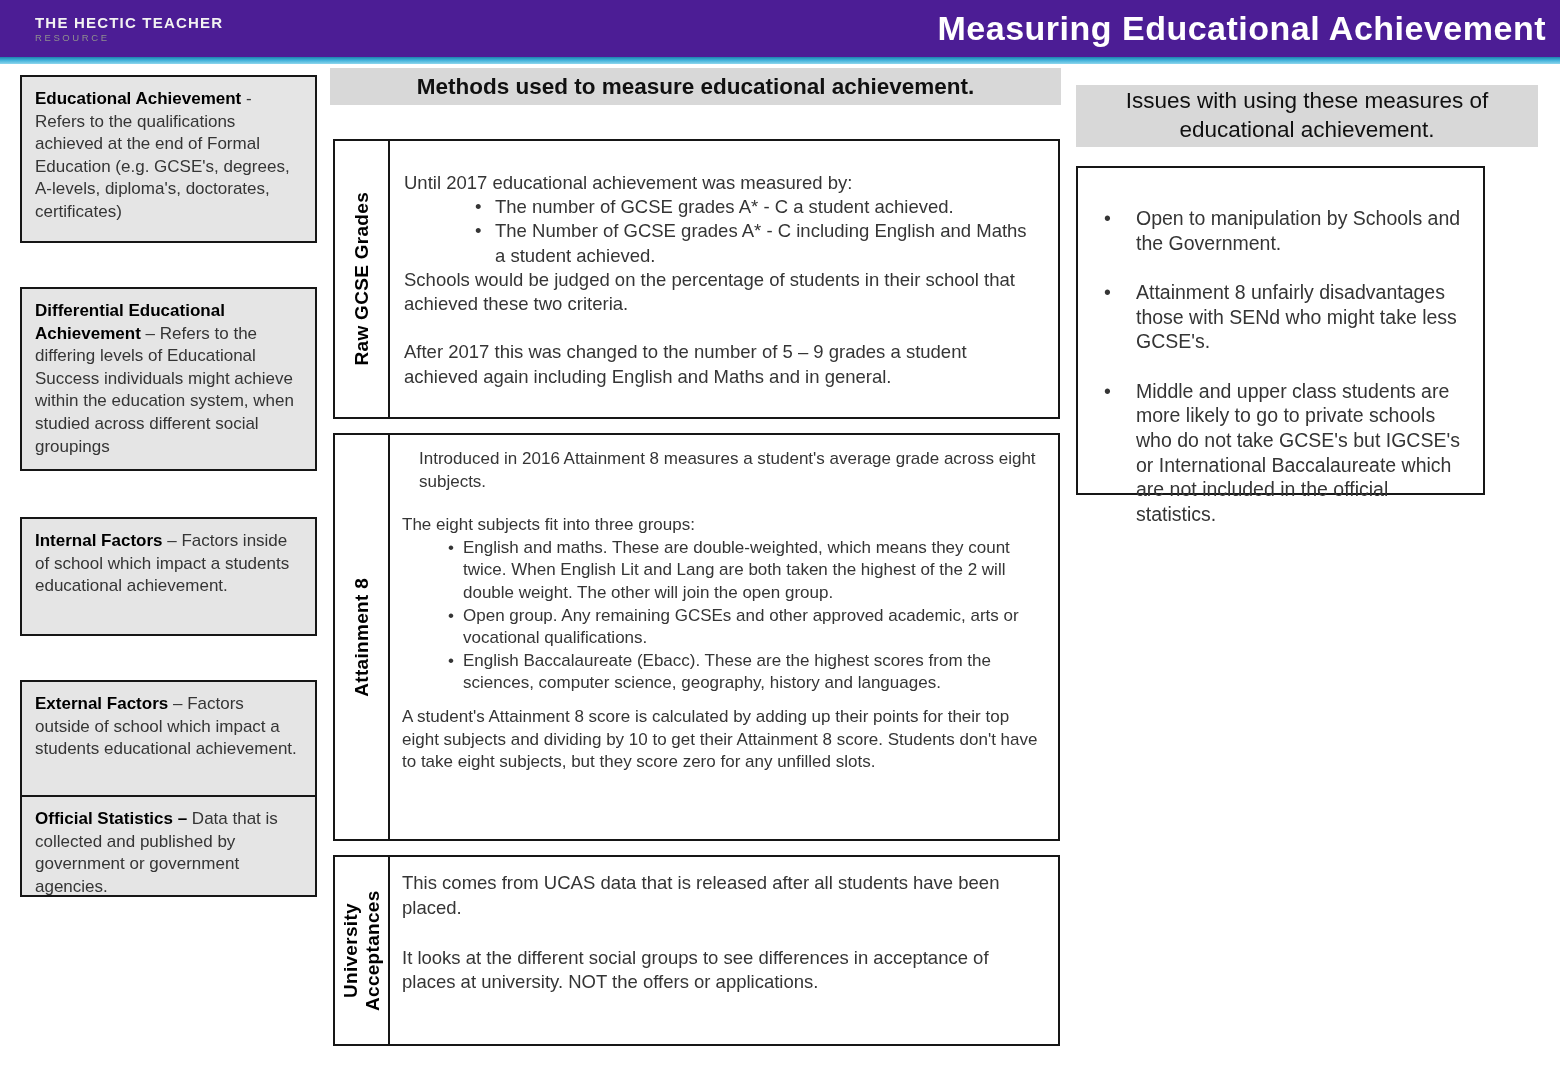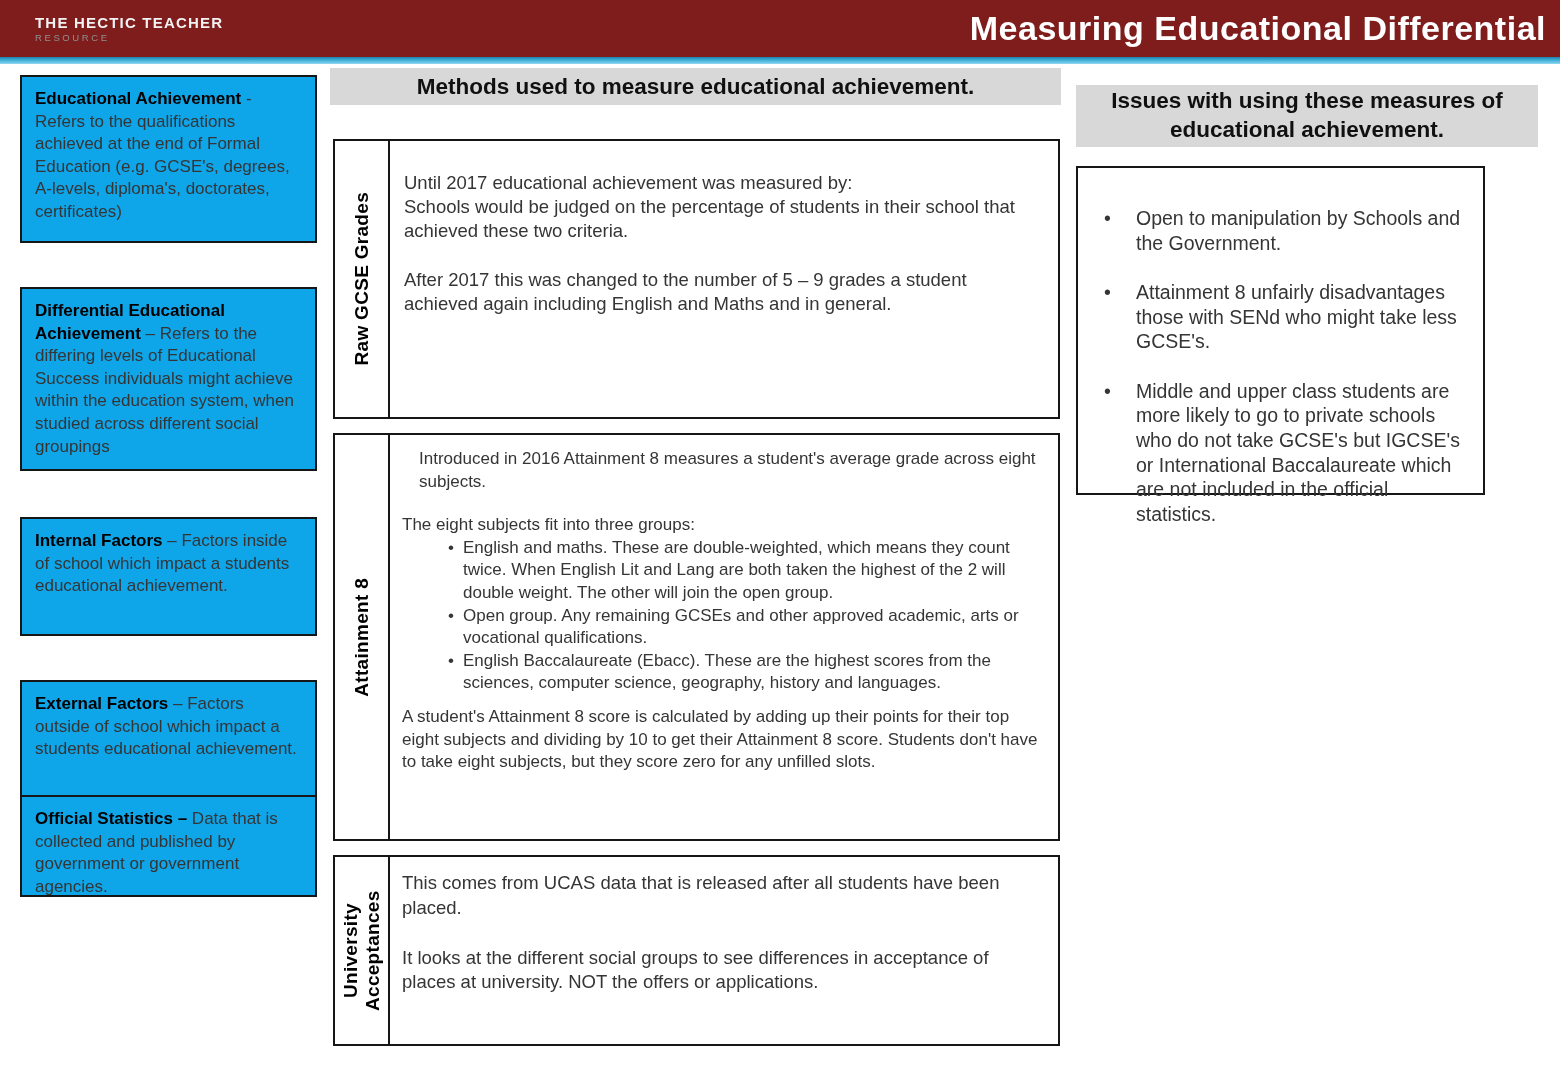--- a/index.html
+++ b/index.html
@@ -10,21 +10,21 @@
     color: #353535;
     position: relative;
     overflow: hidden;
   }
   * { box-sizing: border-box; }
 
   
   .topbar {
     position: absolute; left: 0; top: 0;
     width: 1560px; height: 57px;
-    background: #7f1d1d;
+    background: #4c1d95;
     display: flex; align-items: center;
   }
   .logo { margin-left: 35px; line-height: 1; }
   .logo-main {
     color: #f2f2f2; font-weight: bold; font-size: 15px; letter-spacing: 1.2px;
   }
   .logo-sub {
     color: #8f8f8f; font-size: 9.5px; letter-spacing: 2.6px; margin-top: 3px;
   }
   .page-title {
@@ -34,21 +34,21 @@
   }
   .accent-stripe {
     position: absolute; left: 0; top: 57px;
     width: 1560px; height: 7px;
     background: linear-gradient(180deg, #1d82ad 0%, #3fb0d9 45%, #8ed7ee 100%);
   }
 
   
   .defbox {
     position: absolute; left: 20px; width: 297px;
-    border: 2px solid #161616; background: #0ea5e9;
+    border: 2px solid #161616; background: #e5e5e5;
     padding: 11px 13px;
     font-size: 17px; line-height: 1.33;
   }
   .defbox .term { font-weight: bold; color: #000; }
   .d1 { top: 75px;  height: 168px; }
   .d2 { top: 287px; height: 184px; }
   .d3 { top: 517px; height: 119px; }
   .d4 { top: 680px; height: 121px; }
   .d5 { top: 795px; height: 102px; }
 
@@ -101,21 +101,21 @@
   .mbox-c .mcontent { padding: 14px 12px 0 12px; font-size: 18.5px; line-height: 1.34; }
   .mbox-c .p2 { margin-top: 25px; }
 
   
   .issues-header {
     position: absolute; left: 1076px; top: 85px;
     width: 462px; height: 62px;
     background: #d8d8d8;
     display: flex; align-items: center; justify-content: center;
     text-align: center;
-    font-weight: bold; font-size: 22.5px; line-height: 1.28; color: #101010;
+    font-weight: normal; font-size: 22.5px; line-height: 1.28; color: #101010;
     padding: 0 18px;
   }
   .issues-box {
     position: absolute; left: 1076px; top: 166px;
     width: 409px; height: 329px;
     border: 2px solid #161616; background: #fff;
     padding: 38px 18px 0 16px;
     font-size: 19.5px; line-height: 1.26;
   }
   .issues-box ul { margin: 0; padding: 0; list-style: none; }
@@ -123,21 +123,21 @@
   .issues-box li::before { content: "\2022"; position: absolute; left: 10px; }
 </style>
 </head>
 <body>
 
 <div class="topbar">
   <div class="logo">
     <div class="logo-main">THE HECTIC TEACHER</div>
     <div class="logo-sub">RESOURCE</div>
   </div>
-  <div class="page-title">Measuring Educational Differential</div>
+  <div class="page-title">Measuring Educational Achievement</div>
 </div>
 <div class="accent-stripe"></div>
 
 <div class="defbox d1">
   <span class="term">Educational Achievement</span><span> - Refers to the qualifications achieved at the end of Formal Education (e.g. GCSE's, degrees, A-levels, diploma's, doctorates, certificates)</span>
 </div>
 <div class="defbox d2">
   <span class="term">Differential Educational Achievement</span><span> – Refers to the differing levels of Educational Success individuals might achieve within the education system, when studied across different social groupings</span>
 </div>
 <div class="defbox d3">
@@ -151,20 +151,24 @@
 </div>
 
 <div class="methods-header">Methods used to measure educational achievement.</div>
 
 <div class="mbox mbox-a">
   <div class="label-cell">
     <div class="vlabel">Raw GCSE Grades</div>
   </div>
   <div class="mcontent">
     <p>Until 2017 educational achievement was measured by:</p>
+    <ul>
+      <li>The number of GCSE grades A* - C a student achieved.</li>
+      <li>The Number of GCSE grades A* - C including English and Maths a student achieved.</li>
+    </ul>
     <p>Schools would be judged on the percentage of students in their school that achieved these two criteria.</p>
     <p class="para-gap">After 2017 this was changed to the number of 5 – 9 grades a student achieved again including English and Maths and in general.</p>
   </div>
 </div>
 
 <div class="mbox mbox-b">
   <div class="label-cell">
     <div class="vlabel">Attainment 8</div>
   </div>
   <div class="mcontent">

